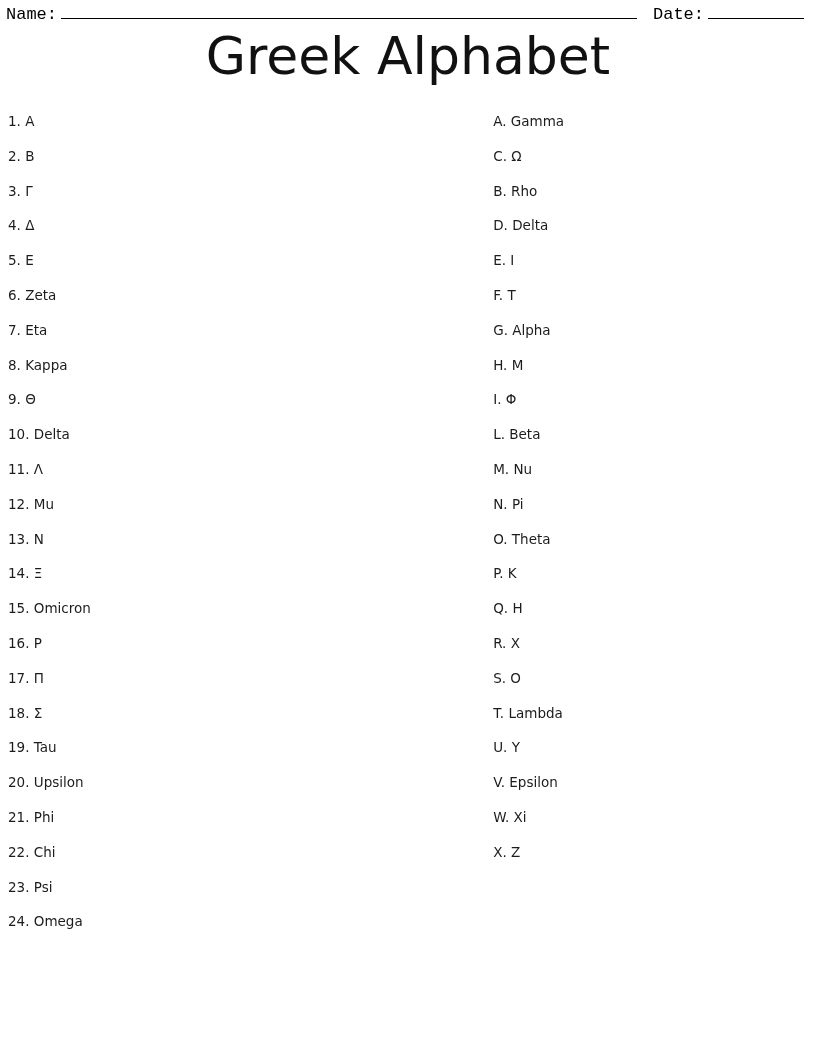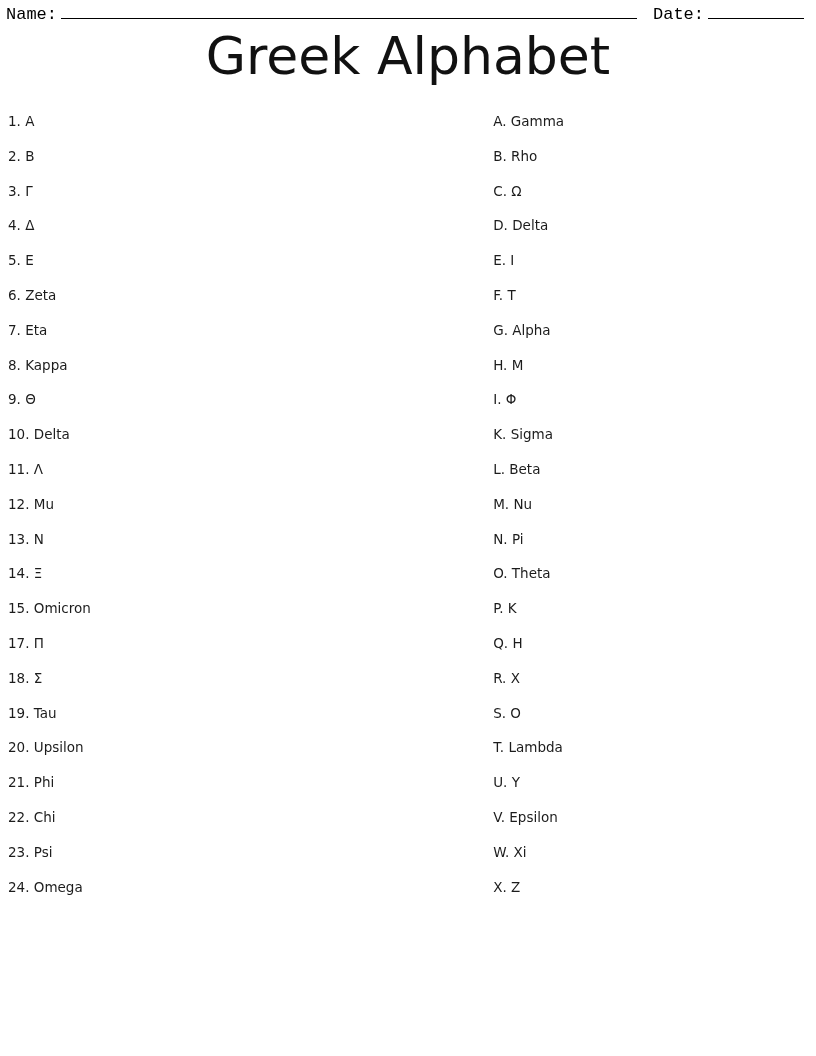--- a/index.html
+++ b/index.html
@@ -125,40 +125,40 @@
         <div class="item"><span class="marker">6.</span><span class="text"> Zeta</span></div>
         <div class="item"><span class="marker">7.</span><span class="text"> Eta</span></div>
         <div class="item"><span class="marker">8.</span><span class="text"> Kappa</span></div>
         <div class="item"><span class="marker">9.</span><span class="text"> Θ</span></div>
         <div class="item"><span class="marker">10.</span><span class="text"> Delta</span></div>
         <div class="item"><span class="marker">11.</span><span class="text"> Λ</span></div>
         <div class="item"><span class="marker">12.</span><span class="text"> Μu</span></div>
         <div class="item"><span class="marker">13.</span><span class="text"> Ν</span></div>
         <div class="item"><span class="marker">14.</span><span class="text"> Ξ</span></div>
         <div class="item"><span class="marker">15.</span><span class="text"> Omicron</span></div>
+        <div class="item"><span class="marker">16.</span><span class="text"> Ρ</span></div>
         <div class="item"><span class="marker">17.</span><span class="text"> Π</span></div>
         <div class="item"><span class="marker">18.</span><span class="text"> Σ</span></div>
         <div class="item"><span class="marker">19.</span><span class="text"> Tau</span></div>
         <div class="item"><span class="marker">20.</span><span class="text"> Upsilon</span></div>
         <div class="item"><span class="marker">21.</span><span class="text"> Phi</span></div>
         <div class="item"><span class="marker">22.</span><span class="text"> Chi</span></div>
         <div class="item"><span class="marker">23.</span><span class="text"> Psi</span></div>
         <div class="item"><span class="marker">24.</span><span class="text"> Omega</span></div>
       </div>
     <div class="col col-right" id="right-col">
         <div class="item"><span class="marker">A.</span><span class="text"> Gamma</span></div>
+        <div class="item"><span class="marker">C.</span><span class="text"> Ω</span></div>
         <div class="item"><span class="marker">B.</span><span class="text"> Rho</span></div>
-        <div class="item"><span class="marker">C.</span><span class="text"> Ω</span></div>
         <div class="item"><span class="marker">D.</span><span class="text"> Delta</span></div>
         <div class="item"><span class="marker">E.</span><span class="text"> Ι</span></div>
         <div class="item"><span class="marker">F.</span><span class="text"> Τ</span></div>
         <div class="item"><span class="marker">G.</span><span class="text"> Alpha</span></div>
         <div class="item"><span class="marker">H.</span><span class="text"> Μ</span></div>
         <div class="item"><span class="marker">I.</span><span class="text"> Φ</span></div>
-        <div class="item"><span class="marker">K.</span><span class="text"> Sigma</span></div>
         <div class="item"><span class="marker">L.</span><span class="text"> Beta</span></div>
         <div class="item"><span class="marker">M.</span><span class="text"> Nu</span></div>
         <div class="item"><span class="marker">N.</span><span class="text"> Pi</span></div>
         <div class="item"><span class="marker">O.</span><span class="text"> Theta</span></div>
         <div class="item"><span class="marker">P.</span><span class="text"> Κ</span></div>
         <div class="item"><span class="marker">Q.</span><span class="text"> Η</span></div>
         <div class="item"><span class="marker">R.</span><span class="text"> Χ</span></div>
         <div class="item"><span class="marker">S.</span><span class="text"> Ο</span></div>
         <div class="item"><span class="marker">T.</span><span class="text"> Lambda</span></div>
         <div class="item"><span class="marker">U.</span><span class="text"> Υ</span></div>

